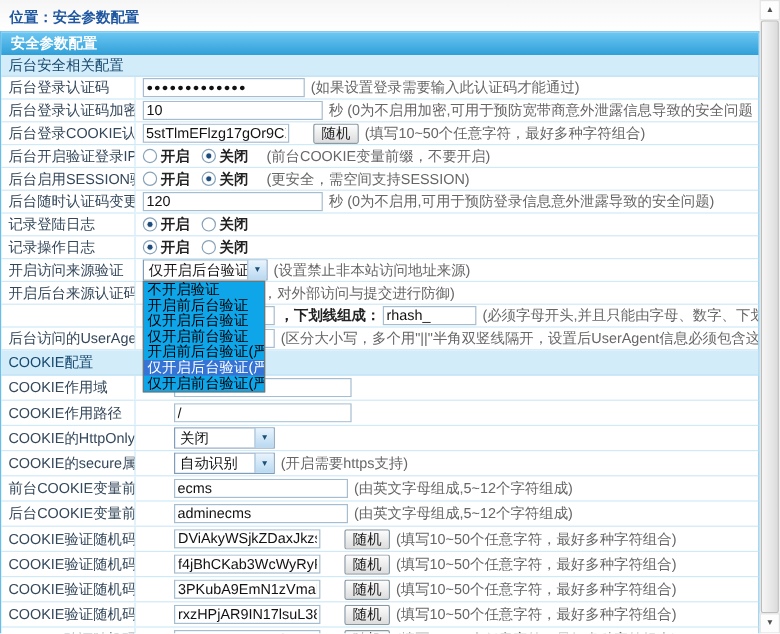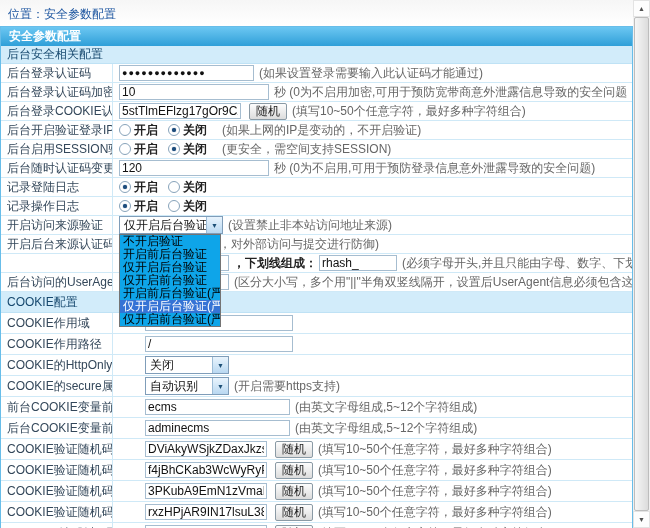--- a/index.html
+++ b/index.html
@@ -2,21 +2,21 @@
 <html><head>
 <meta charset="utf-8">
 <style>
   * { margin:0; padding:0; box-sizing:border-box; }
   html,body { width:650px; height:528px; overflow:hidden; background:#fff;
     font-family:"Liberation Sans","DejaVu Sans",sans-serif; font-size:12px; color:#333; }
   .screen { position:relative; width:650px; height:528px; overflow:hidden; background:#fff; }
 
   
   .breadcrumb { height:26px; padding:6px 0 0 8px; background:linear-gradient(#f6f6f6,#ffffff);
-    color:#1e56a0; font-weight:normal; }
+    color:#1e56a0; font-weight:bold; }
   .breadcrumb a { color:#1e56a0; text-decoration:none; cursor:pointer; }
 
   
   .panel { position:absolute; left:0; top:26px; width:633px; border:1px solid #68bde9; border-bottom:none; background:#fff; }
   .panel-header { height:19px; line-height:19px; padding-left:8px; color:#fff; font-weight:bold;
     background:linear-gradient(#6cc7f2,#2f9fd8); }
   .section-row { height:18px; line-height:17px; padding-left:6px; background:#d2ecfa; color:#16486e;
     border-bottom:1px solid #bfe2f5; }
   .section-row.tall { height:21px; line-height:20px; }
 
@@ -25,21 +25,21 @@
   .lbl { width:112px; flex:0 0 112px; height:100%; display:flex; align-items:center; padding-left:6px;
     border-right:1px solid #cfe9f7; color:#33475a; white-space:nowrap; overflow:hidden; }
   .ctv { flex:1; display:flex; align-items:center; padding-left:6px; white-space:nowrap; overflow:hidden; }
 
   .ti { height:16px; border:1px solid #a6bdd0; background:#fff; font-family:inherit; font-size:12px;
     padding:0 2px; color:#111; }
   .ti.pwd { font-weight:bold; font-size:9px; letter-spacing:1px; }
   .hint { color:#666; margin-left:5px; }
   .bold-mid { font-weight:bold; color:#222; margin-left:4px; margin-right:2px; }
 
-  .btn-random { margin-left:8px; height:17px; line-height:15px; padding:0 6px; font-size:12px;
+  .btn-random { margin-left:20px; height:17px; line-height:15px; padding:0 6px; font-size:12px;
     color:#222; background:linear-gradient(#fdfdfd,#dcdcdc); border:1px solid #8a9aa5; border-radius:2px; cursor:pointer; }
 
   
   .radio { width:12px; height:12px; border-radius:50%; border:1px solid #87a3ba; background:#fff;
     display:inline-block; margin-right:3px; position:relative; flex:0 0 auto; cursor:pointer; }
   .radio.checked::after { content:''; position:absolute; left:3px; top:3px; width:4px; height:4px;
     border-radius:50%; background:#1d4c7c; box-shadow:0 0 1px #1d4c7c; }
   .rl { font-weight:bold; color:#222; margin-right:10px; }
 
   
@@ -99,21 +99,21 @@
       </div>
     </div>
 
     <div class="row">
       <div class="lbl">后台开启验证登录IP</div>
       <div class="ctv">
         <span class="radio"></span>
           <span class="rl">开启</span>
         <span class="radio checked"></span>
           <span class="rl">关闭</span>
-        <span class="hint">(如果上网的IP是变动的，不开启验证)</span>
+        <span class="hint">(前台COOKIE变量前缀，不要开启)</span>
       </div>
     </div>
 
     <div class="row">
       <div class="lbl">后台启用SESSION验证</div>
       <div class="ctv">
         <span class="radio"></span>
           <span class="rl">开启</span>
         <span class="radio checked"></span>
           <span class="rl">关闭</span>

